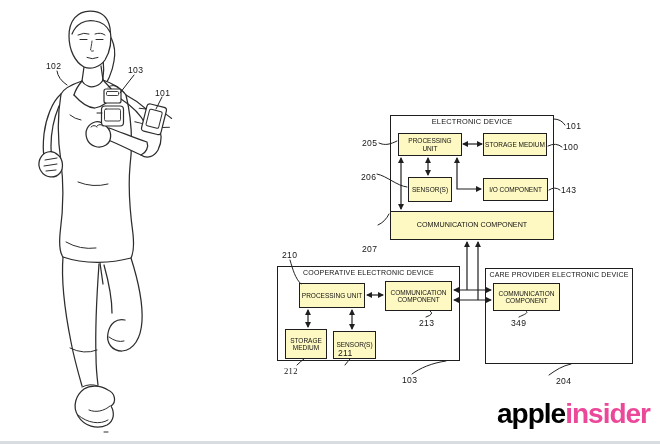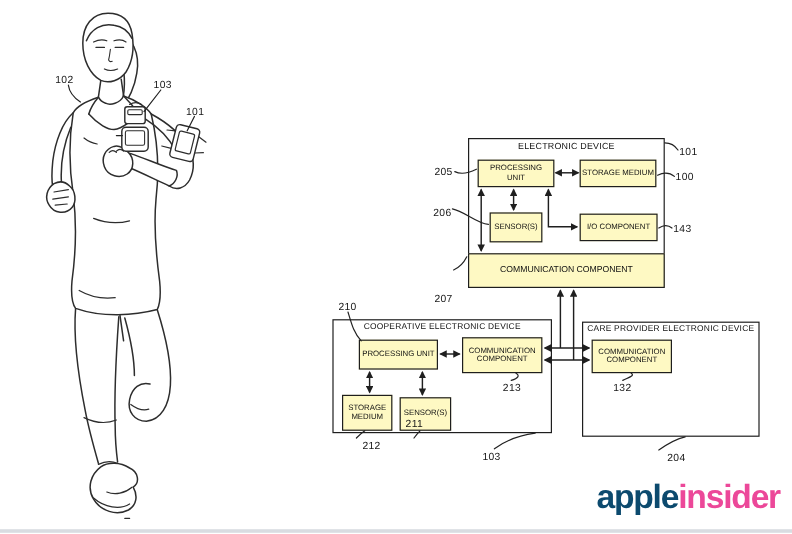--- a/index.html
+++ b/index.html
@@ -18,21 +18,21 @@
   #watermark{position:absolute;left:478px;top:400px;width:172px;text-align:right;z-index:1;
              font-size:28px;font-weight:bold;letter-spacing:-1px;line-height:1;}
   #bottom-line{position:absolute;left:0;top:441px;width:660px;height:3px;background:#d9dce1;z-index:1;}
 </style>
 </head>
 <body>
 
 <div id="canvas">
 
   <div id="watermark">
-    <span style="color:#0c4a6e">apple</span><span style="color:#ec4899">insider</span>
+    <span style="color:#000000">apple</span><span style="color:#ec4899">insider</span>
   </div>
   <div id="bottom-line"></div>
 
   <div class="layer-boxes">
 
     <div class="pbox outerbox" style="left:390px;top:115px;width:164px;height:125px;">
       <div class="boxtitle" style="font-size:7.4px;">ELECTRONIC DEVICE</div>
     </div>
     <div class="pbox lbl" style="left:398px;top:133px;width:64px;height:23px;">
       <span>PROCESSING UNIT</span>
@@ -74,24 +74,24 @@
     </div>
 
     <div class="ref" style="left:566px;top:121px;">101</div>
     <div class="ref" style="left:563px;top:142px;">100</div>
     <div class="ref" style="left:561px;top:185px;">143</div>
     <div class="ref" style="left:362px;top:138px;">205</div>
     <div class="ref" style="left:361px;top:172px;">206</div>
     <div class="ref" style="left:362px;top:221px;margin-top:23px;">207</div>
     <div class="ref" style="left:282px;top:250px;">210</div>
     <div class="ref" style="left:419px;top:318px;">213</div>
-    <div class="ref" style="left:302px;top:366px;">212</div>
+    <div class="ref" style="left:284px;top:366px;font-family:Liberation Serif, serif;">212</div>
     <div class="ref" style="left:338px;top:348px;">211</div>
     <div class="ref" style="left:402px;top:375px;">103</div>
-    <div class="ref" style="left:511px;top:318px;">132</div>
+    <div class="ref" style="left:511px;top:318px;">349</div>
     <div class="ref" style="left:556px;top:376px;">204</div>
 
     <div class="ref" style="left:46px;top:61px;">102</div>
     <div class="ref" style="left:128px;top:65px;">103</div>
     <div class="ref" style="left:155px;top:88px;">101</div>
     <div class="ref" style="left:82px;top:108px;">104</div>
   </div>
 
   <svg id="overlay" width="660" height="445" viewBox="0 0 660 445">
     <defs>

